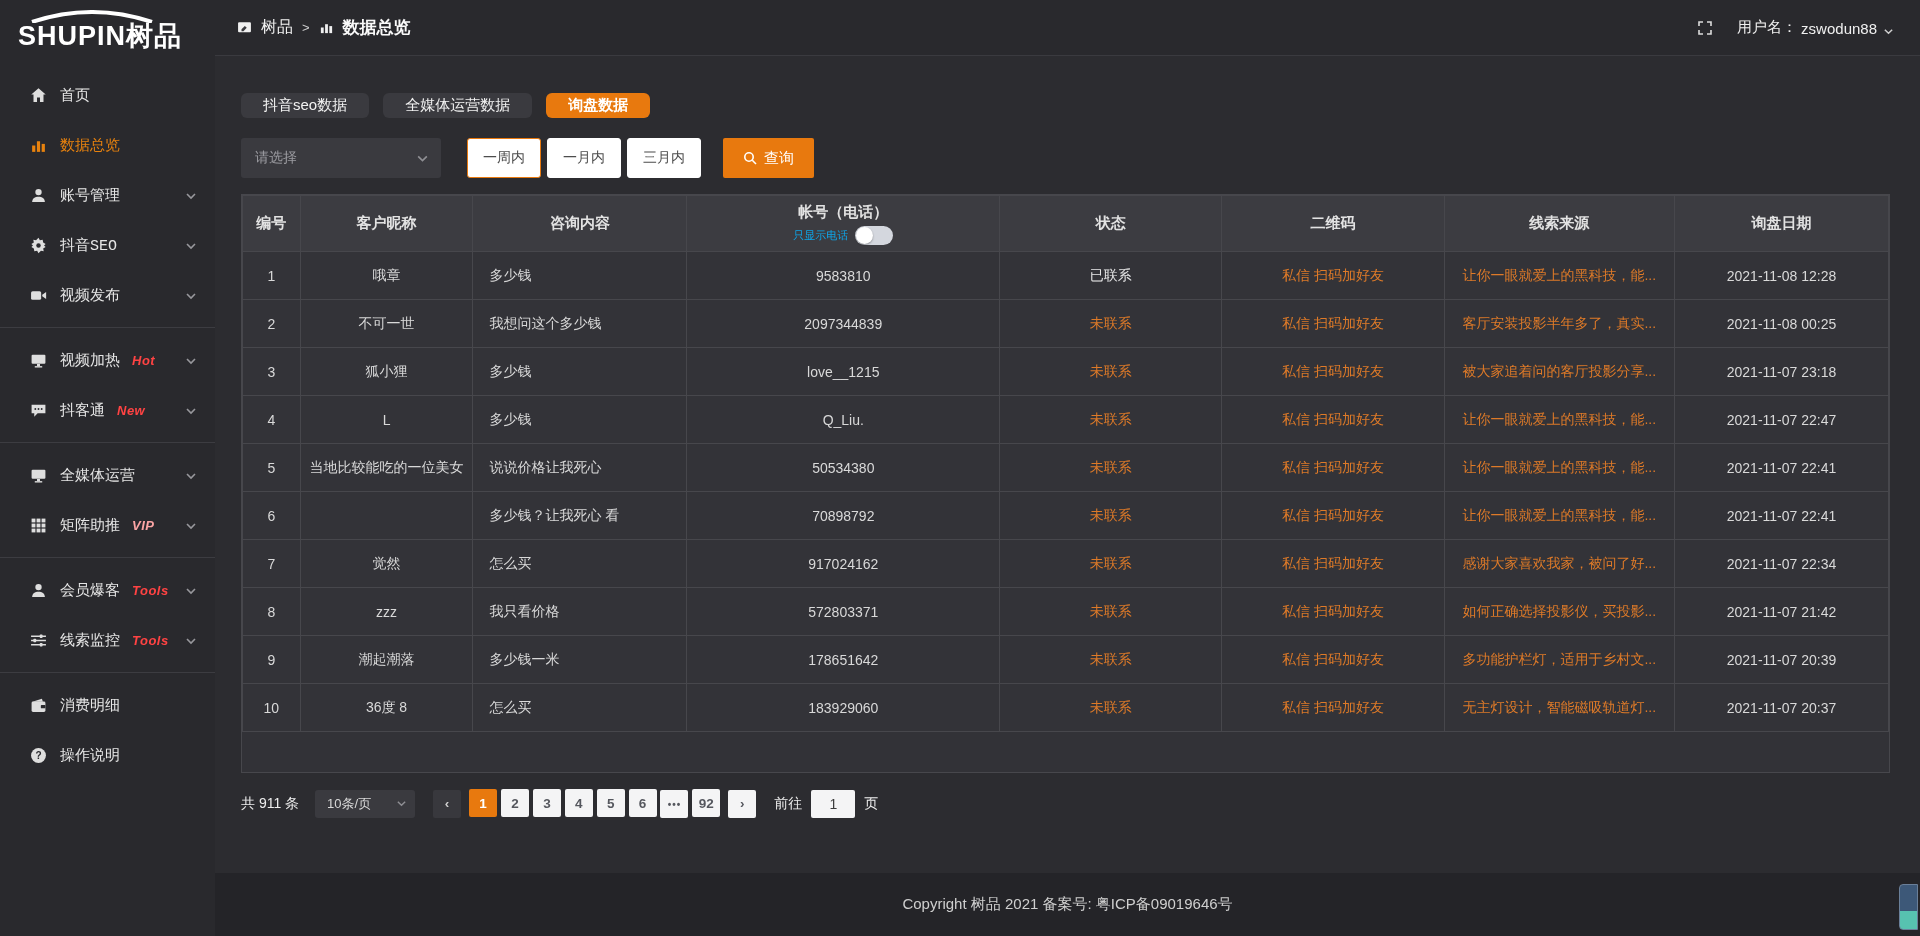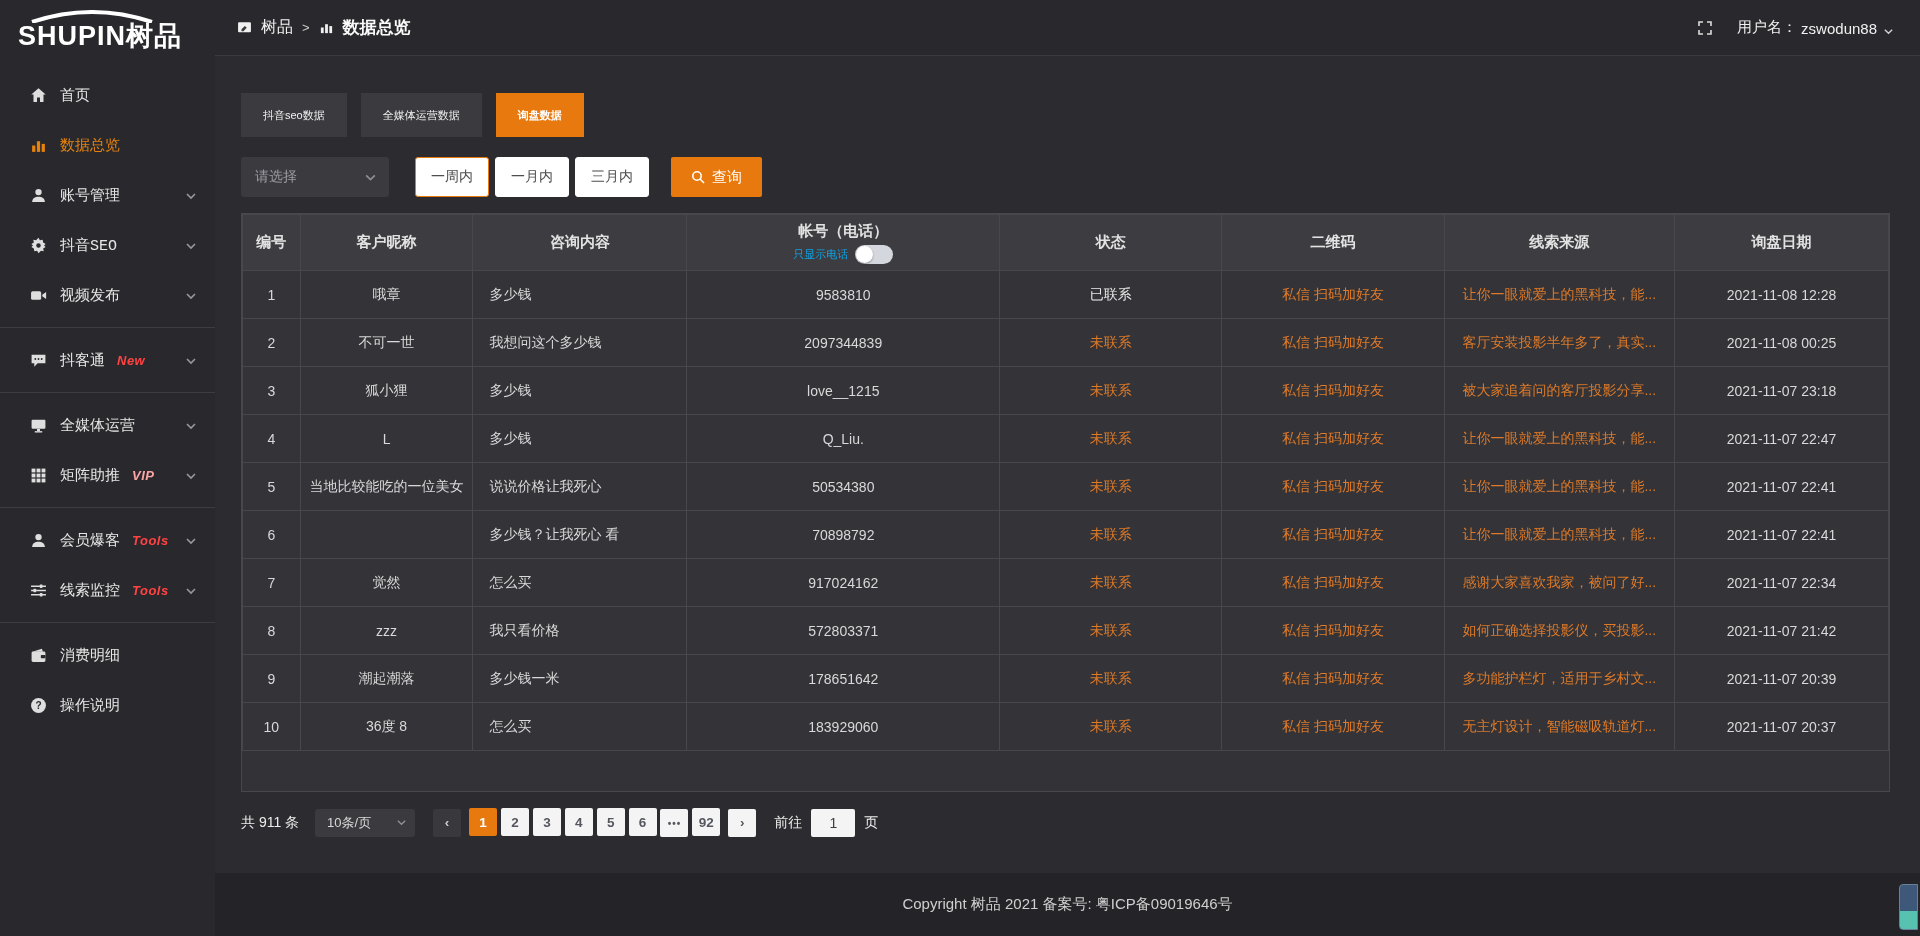--- a/index.html
+++ b/index.html
@@ -38,27 +38,27 @@
   .crumb-sep { color:#cfcfcf; font-size:13px; }
   .crumb-page { font-size:17px; font-weight:bold; color:#fafafa; }
   .top-right { display:flex; align-items:center; gap:24px; }
   .fullscreen-btn { display:inline-flex; color:#dcdcdc; cursor:pointer; }
   .user-box { display:flex; align-items:flex-end; gap:4px; cursor:pointer; font-size:15px; color:#f0f0f0; }
   .user-caret { color:#cfcfcf; display:inline-flex; margin-left:2px; }
   
   .content { position:absolute; left:215px; right:0; top:57px; padding:0 30px 0 26px; }
   .tabs { margin-top:36px; display:flex; gap:14px; }
   .tab-btn {
-    height:44px; padding:0 22px; background:#3a3a3f; border:none; border-radius:0;
-    color:#f2f2f2; font-size:11px; cursor:pointer; font-family:inherit;
+    height:25px; padding:0 22px; background:#3a3a3f; border:none; border-radius:6px;
+    color:#f2f2f2; font-size:15px; cursor:pointer; font-family:inherit;
   }
   .tab-btn.active { background:#E8790E; color:#fff; font-weight:bold; }
   .filter-row { margin-top:20px; display:flex; align-items:center; }
   .select-box {
-    width:148px; height:40px; background:#3a3a3f; border-radius:3px; cursor:pointer;
+    width:200px; height:40px; background:#3a3a3f; border-radius:3px; cursor:pointer;
     display:flex; align-items:center; justify-content:space-between; padding:0 12px 0 14px;
     color:#9b9ba0; font-size:14px;
   }
   .select-caret { color:#8f8f94; display:inline-flex; }
   .period-group { display:flex; gap:6px; margin-left:26px; }
   .period-btn {
     height:40px; padding:0 15px; background:#fff; color:#4d4d4d; border:1px solid #fff;
     border-radius:3px; font-size:14px; cursor:pointer; font-family:inherit;
   }
   .period-btn.active { border-color:#E8790E; }
@@ -183,20 +183,34 @@
             </svg>
           </span>
           <span class="nav-label">视频发布</span>
 
           <span class="nav-chevron"><svg viewBox="0 0 12 12">
               <path d="M2 4l4 4 4-4" fill="none" stroke="currentColor" stroke-width="1.6"></path>
             </svg></span>
         </div>
         <div class="nav-divider"></div>
 
+        <div class="nav-item">
+          <span class="nav-icon">
+            <svg viewBox="0 0 16 16">
+              <rect x="1.5" y="2.5" width="13" height="8.5" rx="1" fill="currentColor"></rect>
+              <rect x="6.6" y="11.3" width="2.8" height="2" fill="currentColor"></rect>
+              <rect x="4.5" y="13.3" width="7" height="1.3" fill="currentColor"></rect>
+            </svg>
+          </span>
+          <span class="nav-label">视频加热</span>
+          <span class="nav-badge" style="color: rgb(255, 67, 67);">Hot</span>
+          <span class="nav-chevron"><svg viewBox="0 0 12 12">
+              <path d="M2 4l4 4 4-4" fill="none" stroke="currentColor" stroke-width="1.6"></path>
+            </svg></span>
+        </div>
 
         <div class="nav-item">
           <span class="nav-icon">
             <svg viewBox="0 0 16 16">
               <path d="M1.5 2.5h13v8.2H7.2L4 13.8v-3.1H1.5z" fill="currentColor"></path>
               <g fill="#29292d">
                 <circle cx="5" cy="6.6" r=".9"></circle>
                 <circle cx="8" cy="6.6" r=".9"></circle>
                 <circle cx="11" cy="6.6" r=".9"></circle>
               </g>

